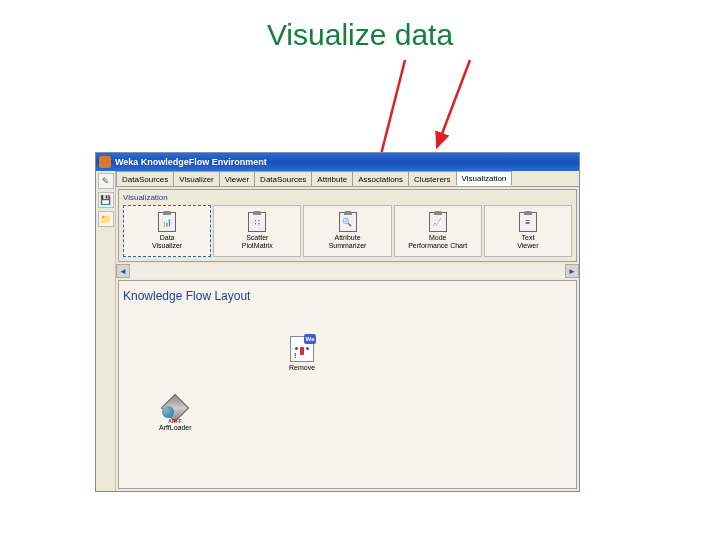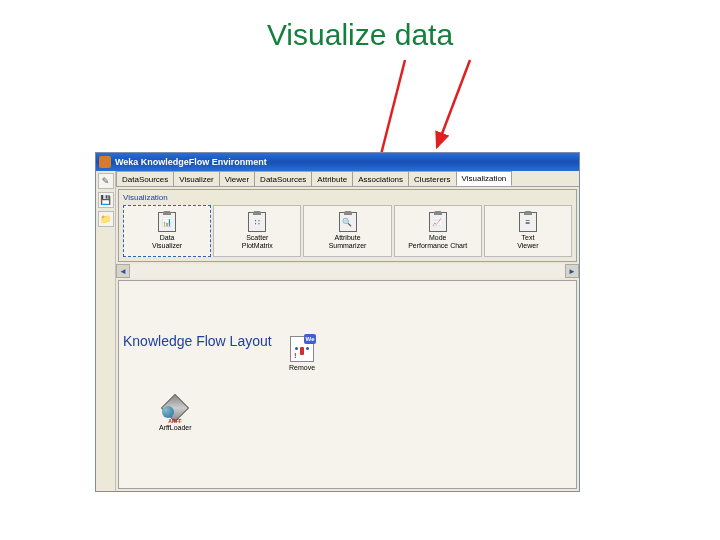--- a/index.html
+++ b/index.html
@@ -189,24 +189,23 @@
     background: #f0ede4;
   }
   .layout-panel {
     margin: 2px;
     flex: 1;
     border: 1px solid #a0a0a0;
     background: #f5f3ec;
     position: relative;
   }
   .layout-title {
-    font-size: 14px;
+    font-size: 12px;
     color: #2040a0;
     padding: 8px 4px;
-    margin-top: 44px;
   }
   .canvas-node {
     position: absolute;
     display: flex;
     flex-direction: column;
     align-items: center;
     font-size: 7px;
     text-align: center;
   }
   .node-icon {

